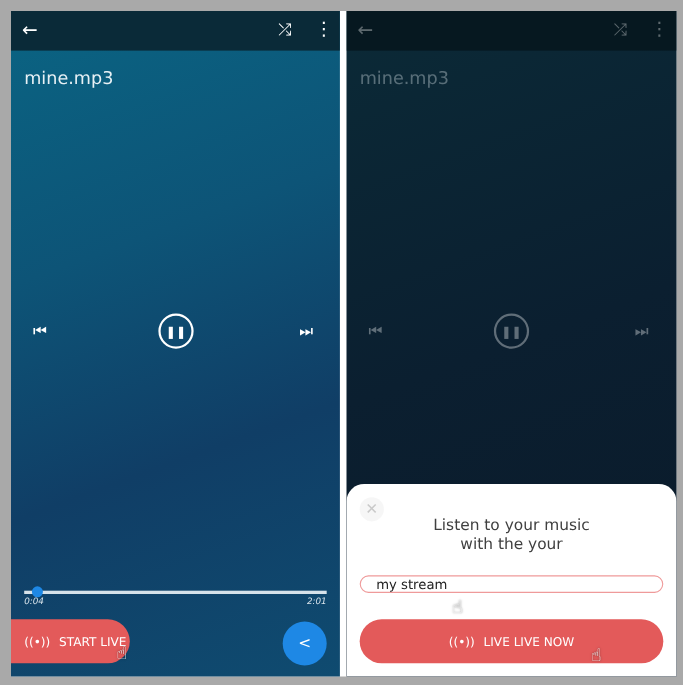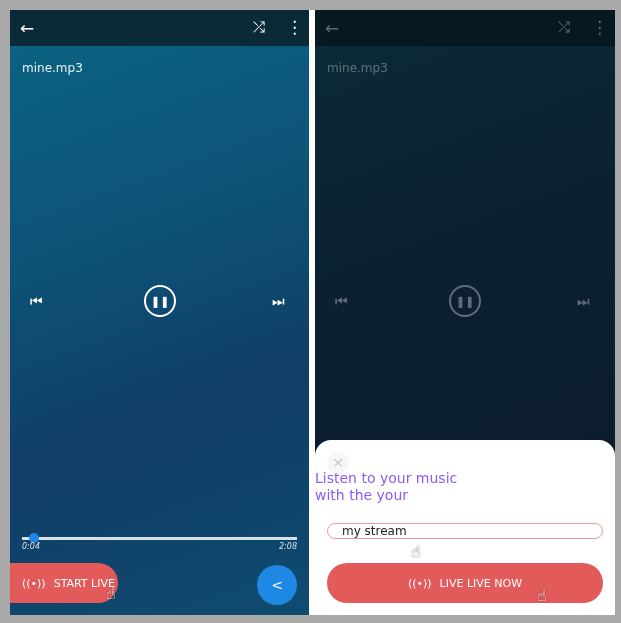--- a/index.html
+++ b/index.html
@@ -4,31 +4,31 @@
 <style>
   html, body { margin:0; padding:0; }
   body { width:621px; height:623px; background:#a9a9a9; position:relative; overflow:hidden; font-family:"DejaVu Sans", sans-serif; }
   .frame { position:absolute; top:10px; left:10px; width:605px; height:605px; background:#ffffff; }
   .screen { position:absolute; top:0; width:299px; height:605px; overflow:hidden; }
   #left { left:0; background:linear-gradient(160deg,#0a6483 0%,#0d5477 35%,#103e66 65%,#0f4b70 100%); }
   #right { left:305px; width:300px; background:linear-gradient(160deg,#0b2a37 0%,#0b1f30 50%,#0a1a2a 100%); }
   .appbar { position:absolute; top:0; left:0; right:0; height:36px; background:#0a2a38; }
   #right .appbar { background:#061820; }
   .ico { position:absolute; display:flex; align-items:center; justify-content:center; color:#fff; }
-  .title { position:absolute; top:51px; left:12px; color:#e8f1f5; font-size:12px; }
+  .title { position:absolute; top:51px; left:12px; color:#e8f1f5; font-size:16px; }
   #right .title, #right .ico { opacity:0.35; }
   .pause { border:2px solid #fff; border-radius:50%; width:28px; height:28px; }
   .seek { position:absolute; left:12px; right:12px; top:527px; height:3px; background:#d6e2ea; }
   .seek .thumb { position:absolute; left:0; top:-4px; width:10px; height:10px; border-radius:50%; background:#1e88e5; }
   .time { position:absolute; top:532px; font-size:8px; color:#d6e2ea;font-style:italic; }
   .live { position:absolute; left:0; top:553px; width:108px; height:40px; background:#e35a5a; border-radius:0 20px 20px 0; color:#fff; font-size:11px; display:flex; align-items:center; padding-left:12px; box-sizing:border-box; gap:8px; }
   .fab { position:absolute; right:12px; top:555px; width:40px; height:40px; border-radius:50%; background:#1e88e5; }
   .sheet { position:absolute; left:0; right:0; top:430px; bottom:0; background:#fff; border-radius:16px 16px 0 0; }
   .close { position:absolute; left:12px; top:12px; width:22px; height:22px; border-radius:50%; background:#e6e6e6; color:#666; font-size:14px; }
-  .sheet-title { position:absolute; left:0; right:0; top:30px; color:#8b5cf6; font-size:14px; line-height:17px; }
+  .sheet-title { position:absolute; left:0; right:0; top:30px; text-align:center; color:#404040; font-size:14px; line-height:17px; }
   .input { position:absolute; left:12px; right:12px; top:83px; height:16px; border:1px solid #ef9a9a; border-radius:17px; padding-left:14px; display:flex; align-items:center; font-size:12px; color:#222; box-sizing:border-box; }
   .cta { position:absolute; left:12px; right:12px; top:123px; height:40px; background:#e35a5a; border-radius:20px; color:#fff; font-size:11px; display:flex; align-items:center; justify-content:center; gap:8px; }
   .hand { position:absolute; font-size:16px; color:#fff; text-shadow:0 0 2px #000; }
 </style>
 </head>
 <body>
 
 <div class="frame">
   <div class="screen" id="left">
     <div class="appbar">
@@ -37,21 +37,21 @@
       <span class="ico" style="left:276px;top:7px;font-size:17px">⋮</span>
     </div>
     <div class="title">mine.mp3</div>
     <span class="ico" style="left:20px;top:283px;font-size:14px">⏮</span>
     <span class="ico pause" style="left:134px;top:275px;font-size:11px">❚❚</span>
     <span class="ico" style="left:262px;top:283px;font-size:14px">⏭</span>
     <div class="seek">
         <div class="thumb" style="left: 2.5%;"></div>
       </div>
     <div class="time" style="left:12px">0:04</div>
-    <div class="time" style="right:12px">2:08</div>
+    <div class="time" style="right:12px">2:01</div>
     <div class="live">
       <span>((•))</span>
       <span>START LIVE</span>
     </div>
     <span class="hand" style="left:96px;top:574px">☝</span>
     <div class="fab ico" style="font-size:14px">
         <span>&lt;</span>
       </div>
   </div>
 

